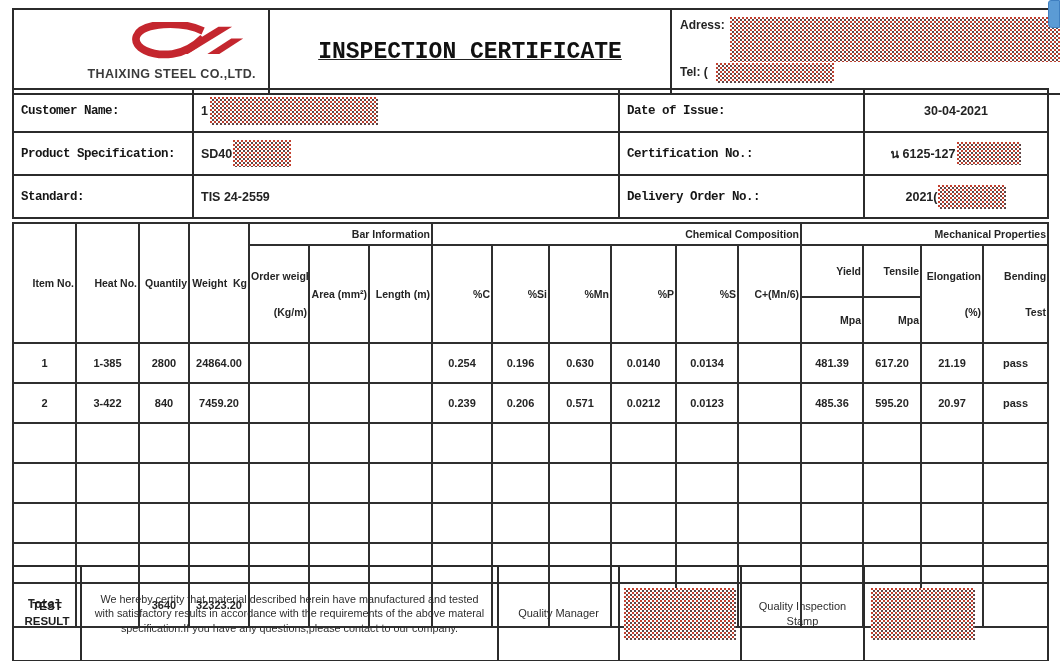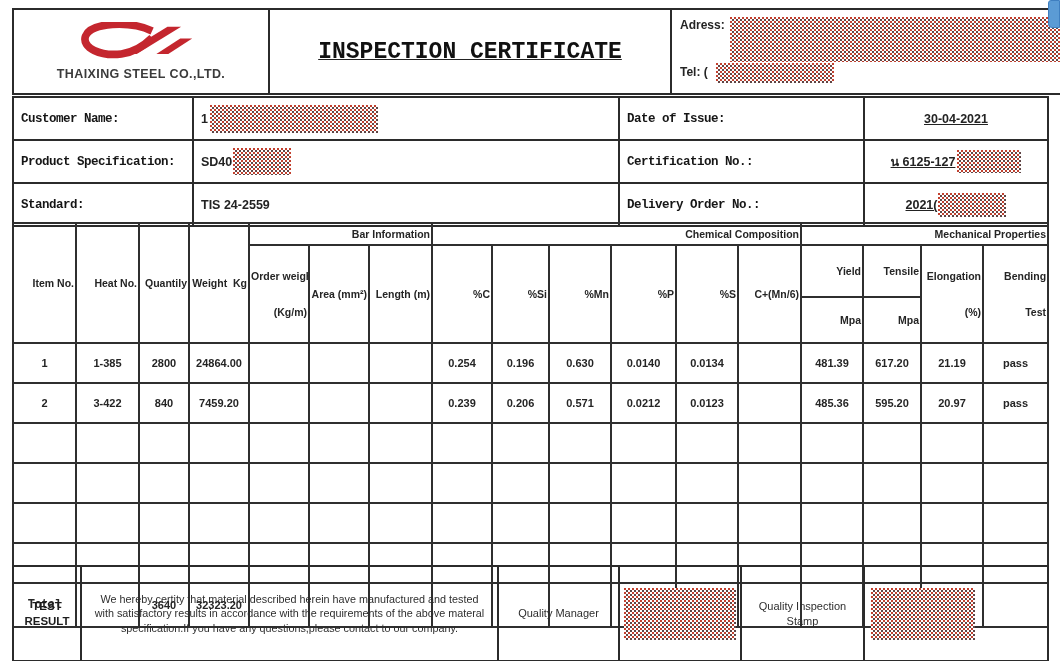--- a/index.html
+++ b/index.html
@@ -15,37 +15,37 @@
     display:inline-block; vertical-align:middle; background-color:#fffdfd;
     background-image:
       radial-gradient(circle at 1px 1px, #c2402e 0.85px, rgba(0,0,0,0) 1.15px),
       radial-gradient(circle at 3px 3px, #5a4040 0.7px, rgba(0,0,0,0) 1px);
     background-size:4px 4px;
   }
 
   
   .top-band { top:8px; height:80px; }
   .top-band td { border:2px solid #2b2b2b; padding:12px; }
-  .logo-cell { width:230px; text-align:center; vertical-align:middle; }
+  .logo-cell { width:230px; text-align:right; vertical-align:middle; }
   .company-name { font-weight:bold; font-size:12.5px; letter-spacing:.4px; color:#3b3b3b; margin-top:1px; }
   .title-cell { width:376px; text-align:center; vertical-align:middle;text-decoration:underline; }
   .doc-title { font-family:"Liberation Mono", monospace; font-weight:bold; font-size:23px; color:#111; white-space:nowrap; }
   .addr-cell { width:429px; position:relative; vertical-align:top; }
   .addr-label, .tel-label { position:absolute; font-weight:bold; font-size:12px; color:#242424; }
   .addr-label { top:8px; left:8px; }
   .tel-label { top:55px; left:8px; }
   .r-addr { position:absolute; top:7px; left:58px; width:362px; height:45px; }
   .r-tel  { position:absolute; top:53px; left:44px; width:118px; height:20px; }
 
   
-  .info-band { top:96px; }
+  .info-band { top:88px; }
   .info-band td { border:2px solid #2b2b2b; padding:0 7px; height:41px; overflow:hidden; }
   .i-label { font-family:"Liberation Mono", monospace; font-weight:bold; font-size:12.5px; letter-spacing:-0.5px; color:#151515; white-space:nowrap; }
   .i-val-left { text-align:left; }
-  .i-val-right { text-align:center;text-decoration:underline; }
+  .i-val-right { text-align:center; }
   .val-line { display:flex; align-items:center; height:100%; }
   .i-val-right .val-line { justify-content:center; }
   .bold-val { font-weight:bold; font-size:12.5px; color:#232323; white-space:nowrap; }
   .r-customer { width:168px; height:28px; margin-left:2px; }
   .r-product  { width:58px;  height:27px; margin-left:1px; }
   .r-cert     { width:64px;  height:23px; margin-left:2px; }
   .r-delivery { width:68px;  height:24px; margin-left:1px; }
 
   
   .table-band { top:222px; }

